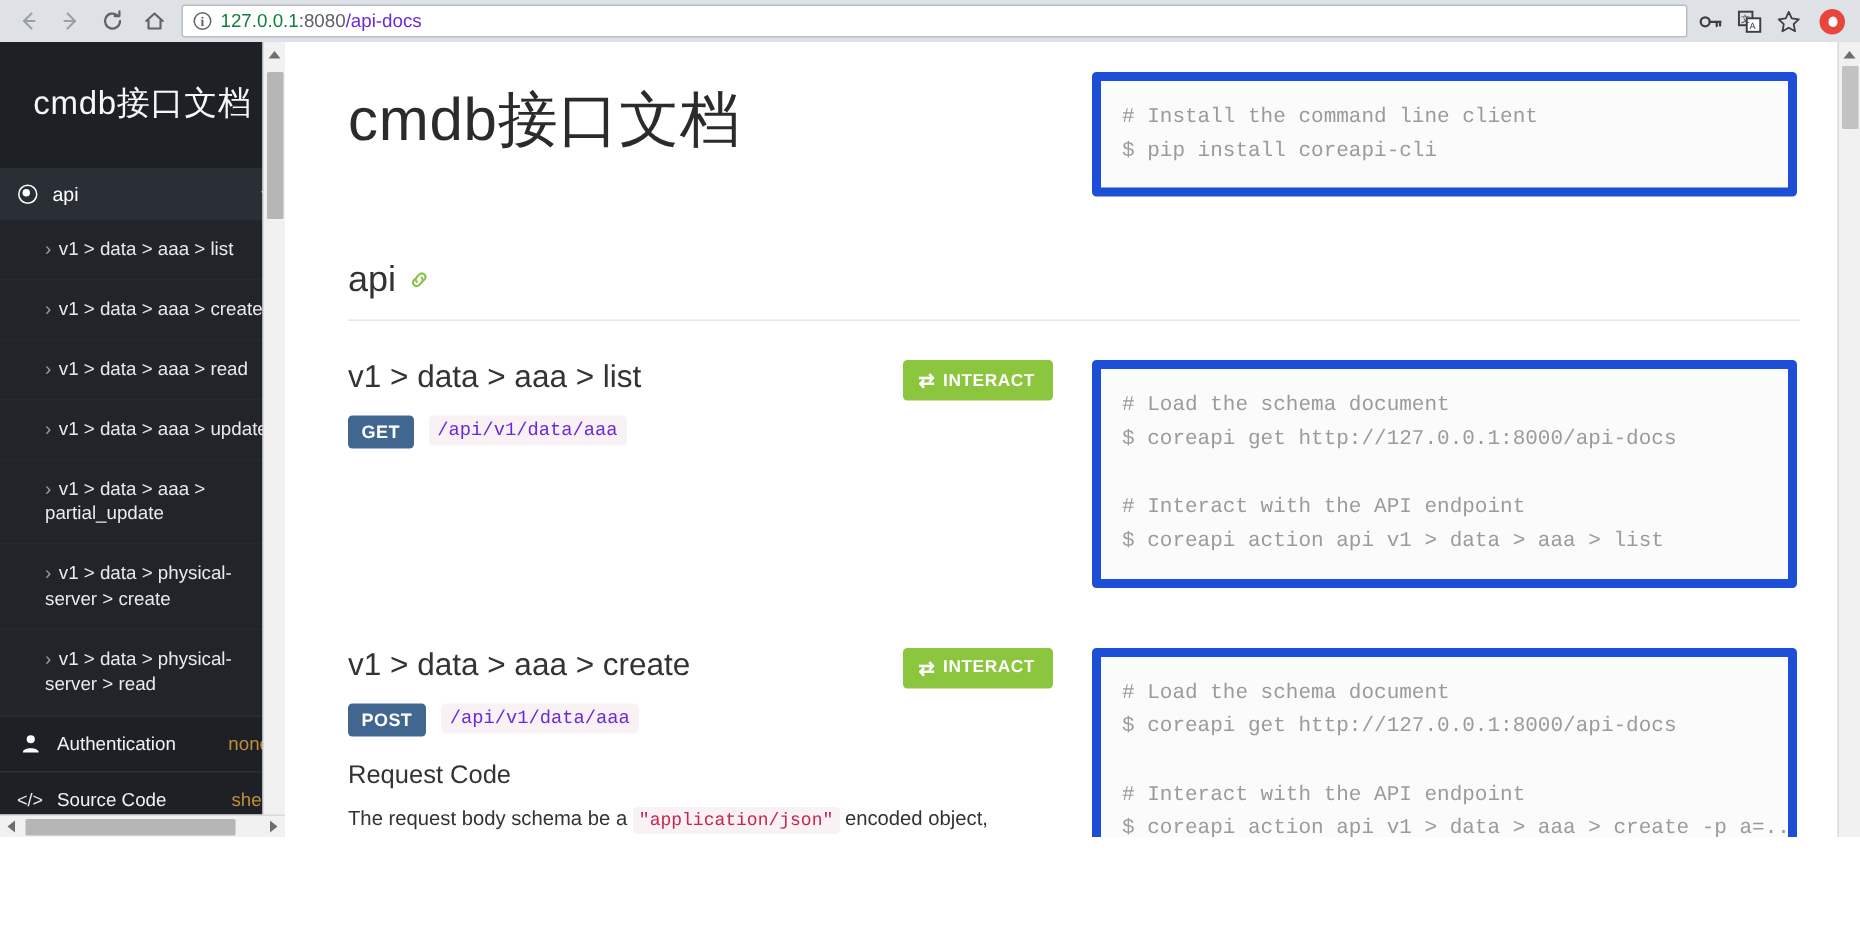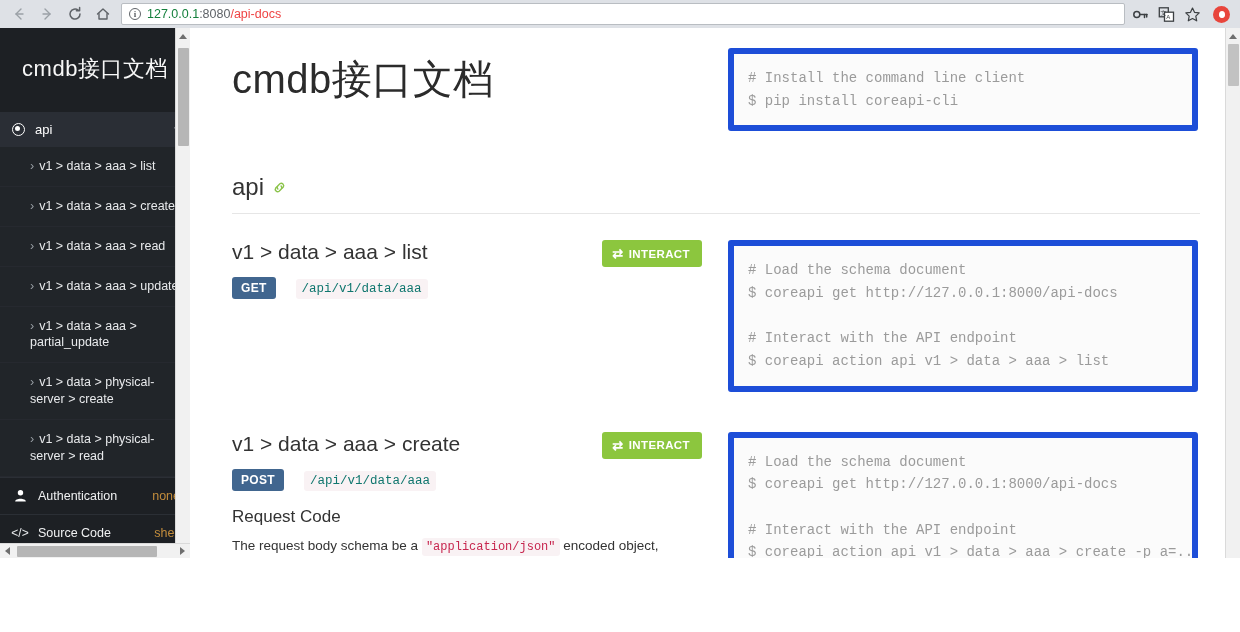--- a/index.html
+++ b/index.html
@@ -48,21 +48,21 @@
     font-size: 9px;
     line-height: 10px;
     text-align: center;
     color: #5f6368;
     font-family: "Liberation Serif", serif;
     font-weight: bold;
     flex: none;
   }
   .url-host { color: #15803d; }
   .url-port { color: #5f6368; }
-  .url-path { color: #ef4444; }
+  .url-path { color: #6d28d9; }
   .chrome-icons { display: flex; align-items: center; gap: 9px; padding-right: 4px; }
   .chrome-icons .ci { color: #3c4043; display:flex; align-items:center; }
   .avatar-red {
     width: 17px; height: 17px;
     background: #e8453c;
     border-radius: 50%;
     display: flex; align-items: center; justify-content: center;
     margin-left: 3px;
   }
   .avatar-red::after {
@@ -241,35 +241,35 @@
     letter-spacing: 0.4px;
     padding: 7px 12px 7px 10px;
     display: inline-flex;
     align-items: center;
     gap: 5px;
     cursor: pointer;
     white-space: nowrap;
   }
   .swap-icon { font-size: 13px; line-height: 1; }
 
-  .ep-path { margin-top: 10px; display: flex; align-items: flex-end; gap: 20px; }
+  .ep-path { margin-top: 10px; display: flex; align-items: flex-start; gap: 10px; }
   .method {
     color: #fff;
     font-size: 12px;
     font-weight: bold;
     padding: 4px 9px;
     border-radius: 3px;
     letter-spacing: 0.3px;
   }
   .method.get { background: #41668f; }
   .method.post { background: #41668f; }
   .path-code {
     font-family: "Liberation Mono", monospace;
     font-size: 12.5px;
-    color: #0f766e;
+    color: #6d28d9;
     background: #f9f2f4;
     padding: 3px 6px;
     border-radius: 3px;
   }
   .sub-head { font-size: 17px; color: #333; font-weight: normal; margin-top: 16px; }
   .body-text { font-size: 13.5px; color: #333; line-height: 1.55; margin-top: 9px; }
   .inline-code {
     font-family: "Liberation Mono", monospace;
     font-size: 12px;
     color: #c7254e;

